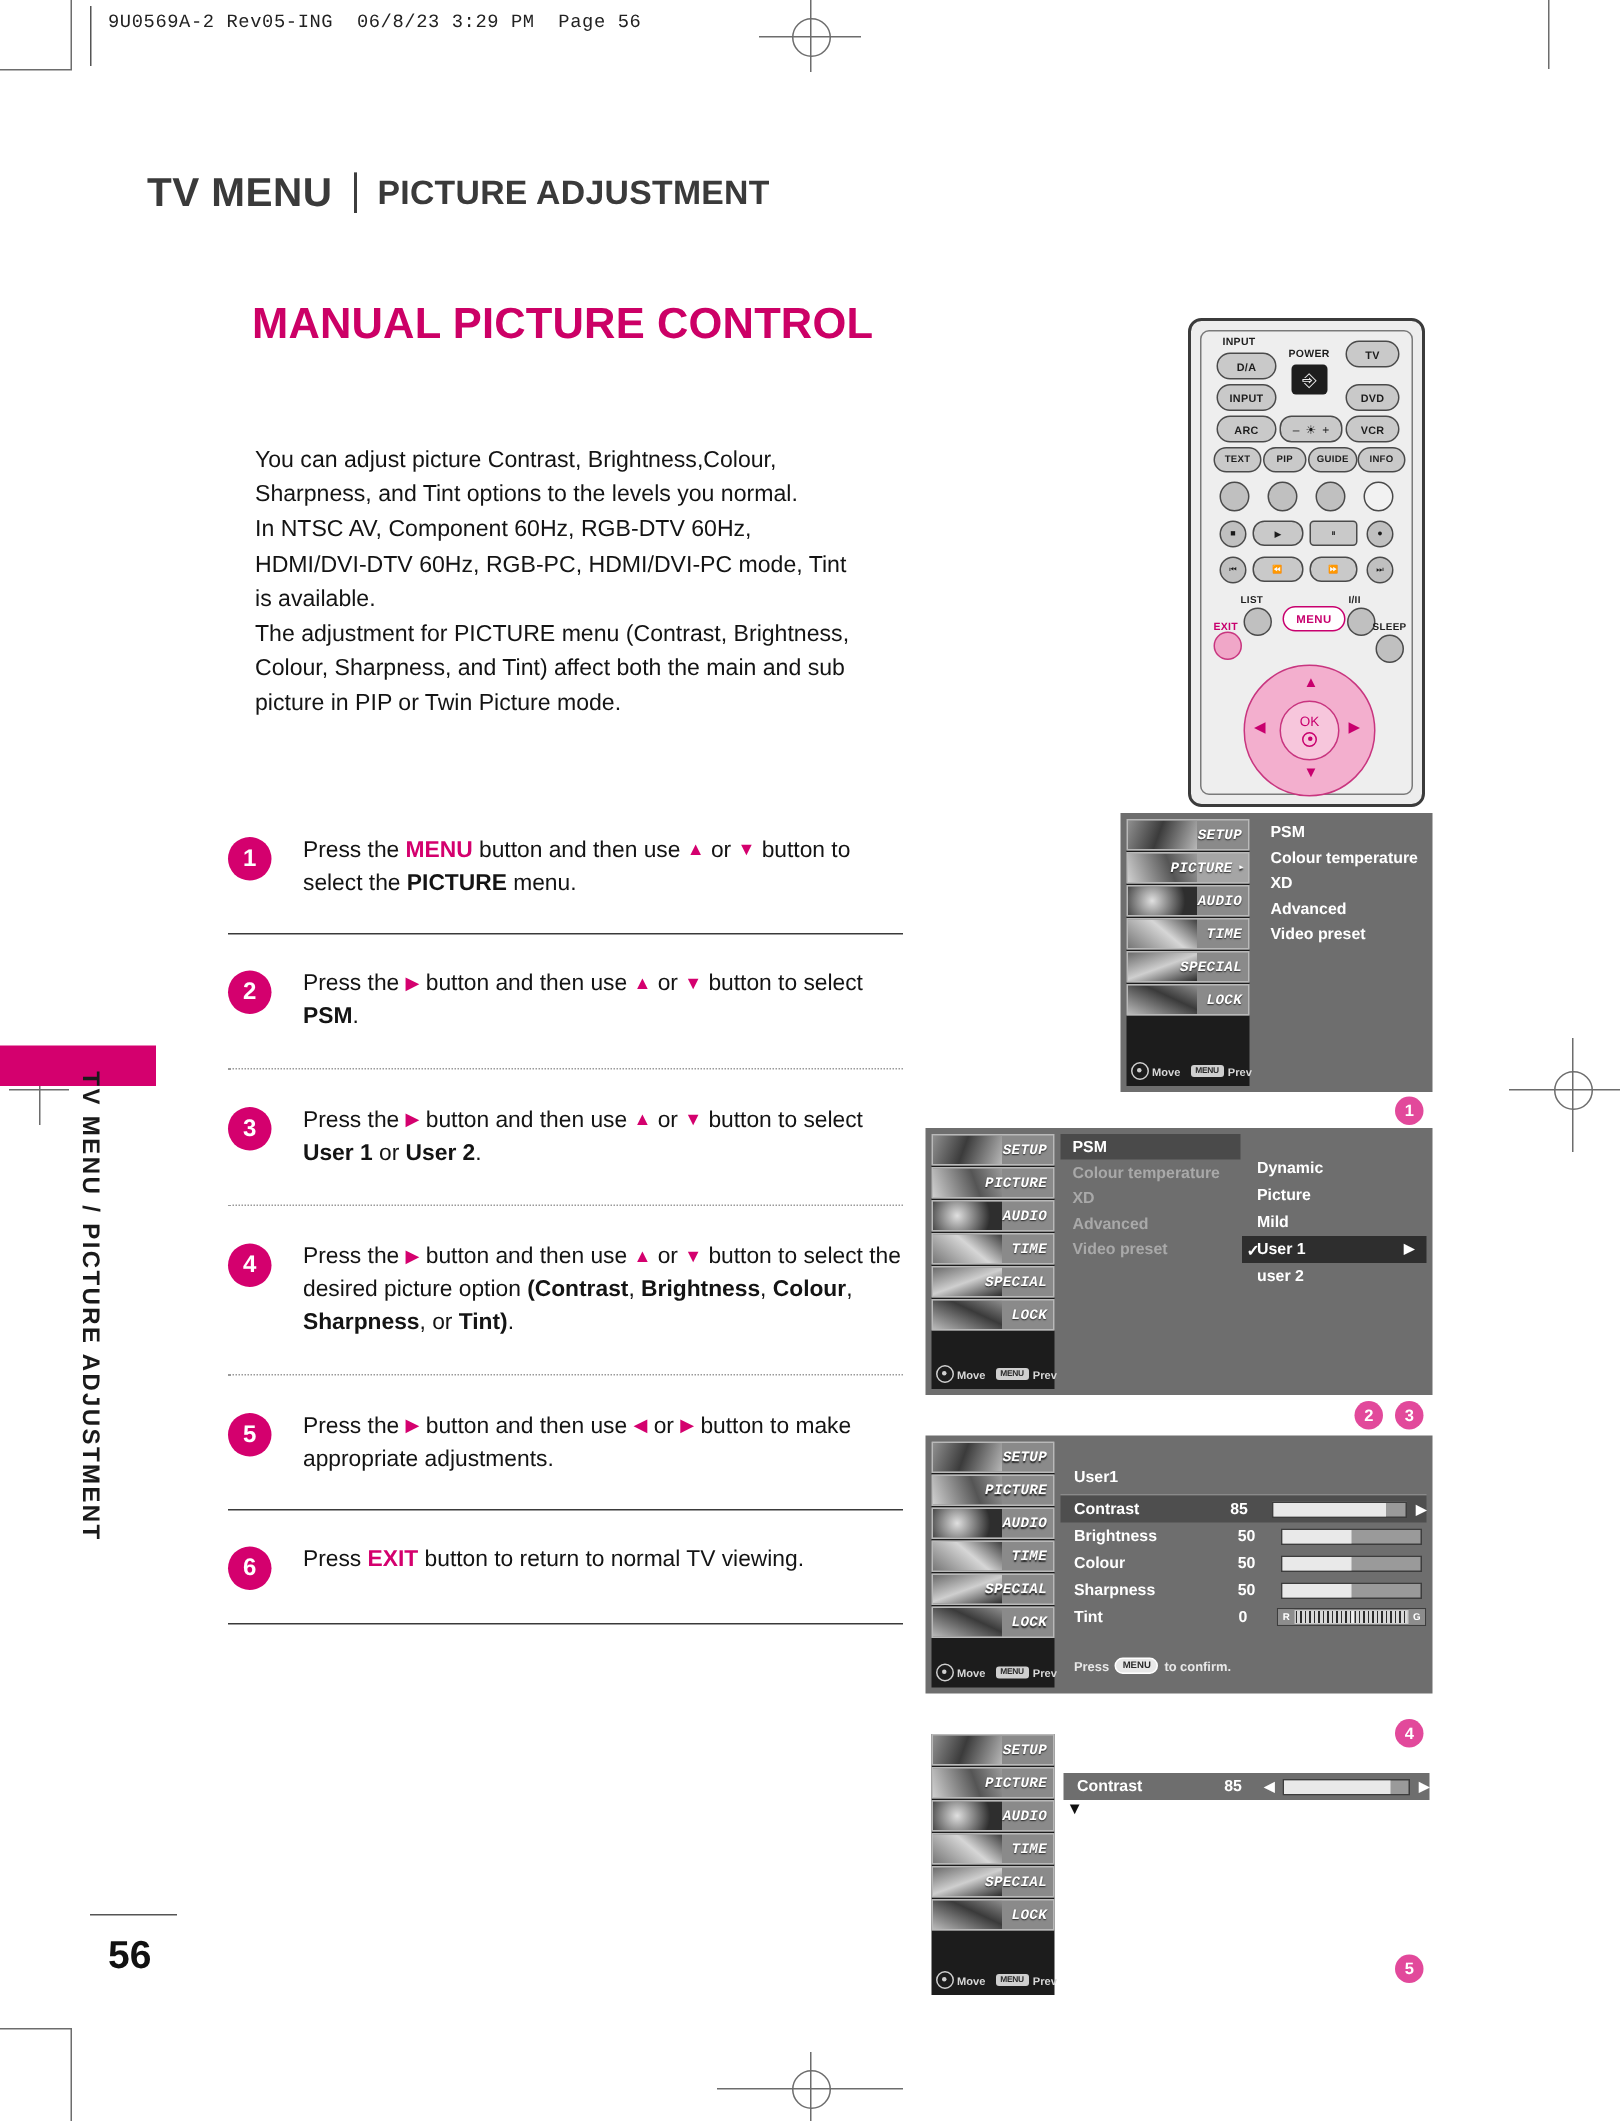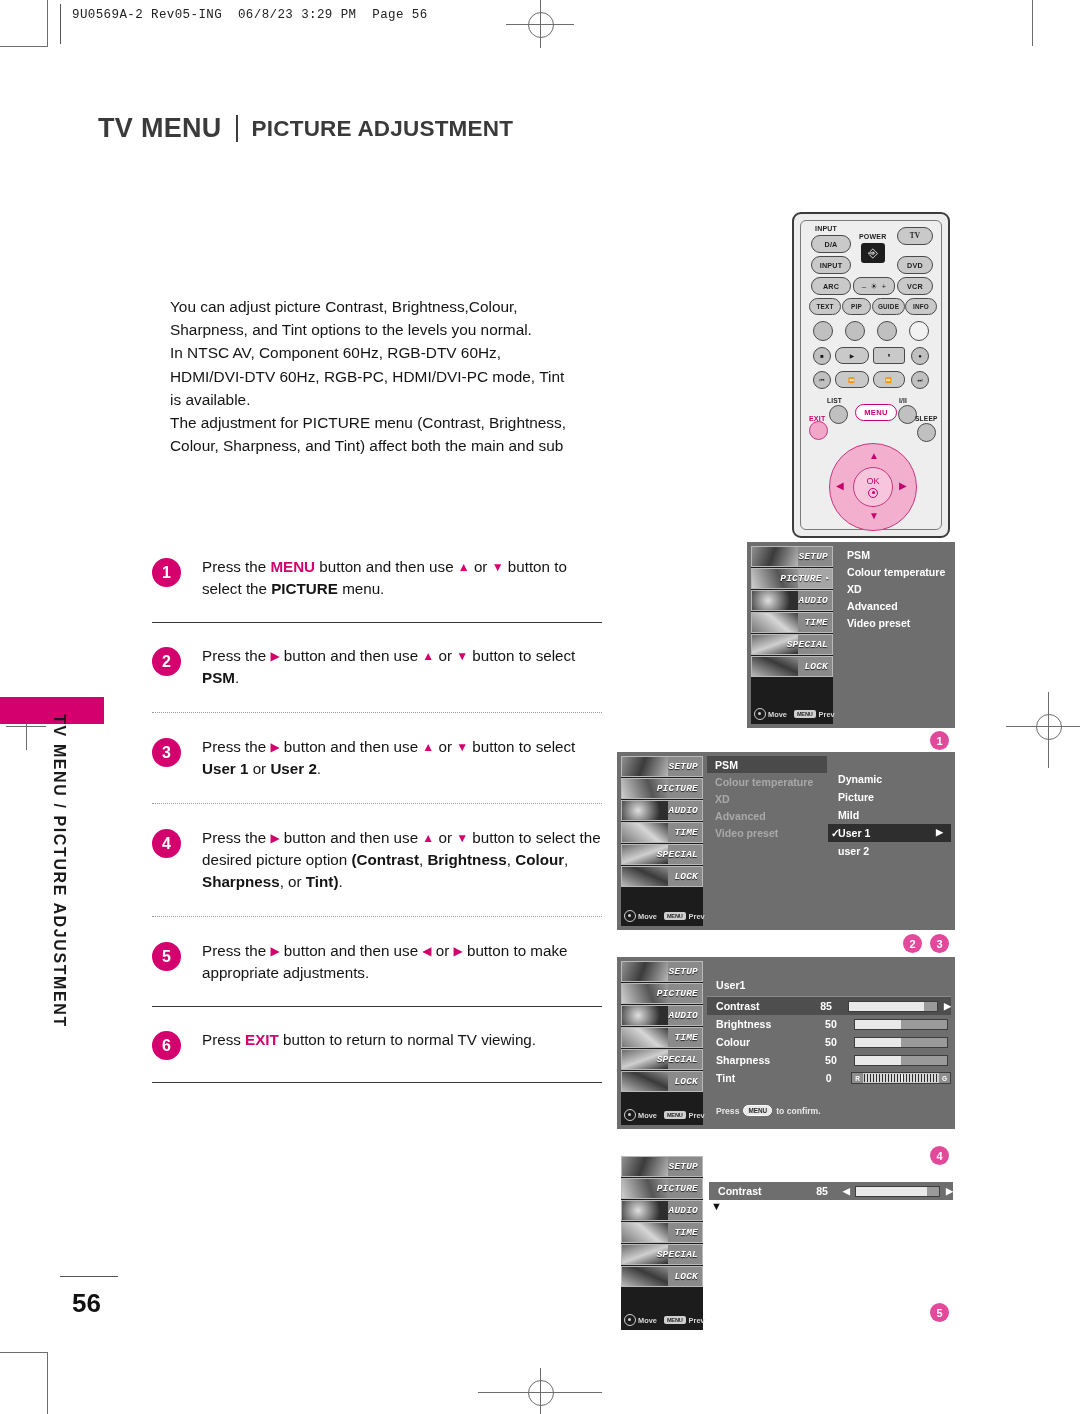--- a/index.html
+++ b/index.html
@@ -190,30 +190,32 @@
 <div class="slug-rule"></div>
 <div class="slug">9U0569A-2 Rev05-ING  06/8/23 3:29 PM  Page 56</div>
 
 <div class="kicker">
   <span class="k1">TV MENU</span>
   <span class="bar"></span>
   <span class="k2">PICTURE ADJUSTMENT</span>
 </div>
 
 <div class="title">
+  <div>MANUAL PICTURE CONTROL</div>
 </div>
 
 <div class="intro">
   <p>You can adjust picture Contrast, Brightness,Colour,</p>
   <p>Sharpness, and Tint options to the levels you normal.</p>
   <p>In NTSC AV, Component 60Hz, RGB-DTV 60Hz,</p>
   <p>HDMI/DVI-DTV 60Hz, RGB-PC, HDMI/DVI-PC mode, Tint</p>
   <p>is available.</p>
   <p>The adjustment for PICTURE menu (Contrast, Brightness,</p>
   <p>Colour, Sharpness, and Tint) affect both the main and sub</p>
+  <p>picture in PIP or Twin Picture mode.</p>
 </div>
 
 <div class="steps">
   <div class="step">
     <div class="badge">1</div>
     <div class="stxt" id="s1"><span>Press the </span><span class="mg">MENU</span><span> button and then use </span><span class="tri">▲</span><span> or </span><span class="tri">▼</span><span> button </span><span>to select the </span><b>PICTURE</b><span> menu.</span></div>
   </div>
   <div class="rule-solid"></div>
   <div class="step">
     <div class="badge">2</div>
@@ -247,21 +249,21 @@
 
 <div class="pnum-rule"></div>
 <div class="pnum">56</div>
 
 <div class="remote">
   <div class="rm-inner">
     <div class="lbl" style="left:14px;top:4px;">INPUT</div>
     <div class="pill" style="left:10px;top:14px;width:38px;height:16px;">D/A</div>
     <div class="lbl" style="left:58px;top:12px;">POWER</div>
     <div class="pwr" style="left:60px;top:22px;width:24px;height:20px;">⎆</div>
-    <div class="pill" style="left:96px;top:6px;width:34px;height:16px;font-family:Liberation Serif, serif;">TV</div>
+    <div class="pill" style="left:96px;top:6px;width:34px;height:16px;">TV</div>
 
     <div class="pill" style="left:10px;top:35px;width:38px;height:16px;">INPUT</div>
     <div class="pill" style="left:96px;top:35px;width:34px;height:16px;">DVD</div>
 
     <div class="pill" style="left:10px;top:56px;width:38px;height:16px;">ARC</div>
     <div class="ctl" style="left:52px;top:56px;width:40px;height:16px;">
       <span style="font-size:8px;">–</span>
       <span style="margin:0 4px;font-size:8px;">☀</span>
       <span style="font-size:8px;">+</span>
     </div>

